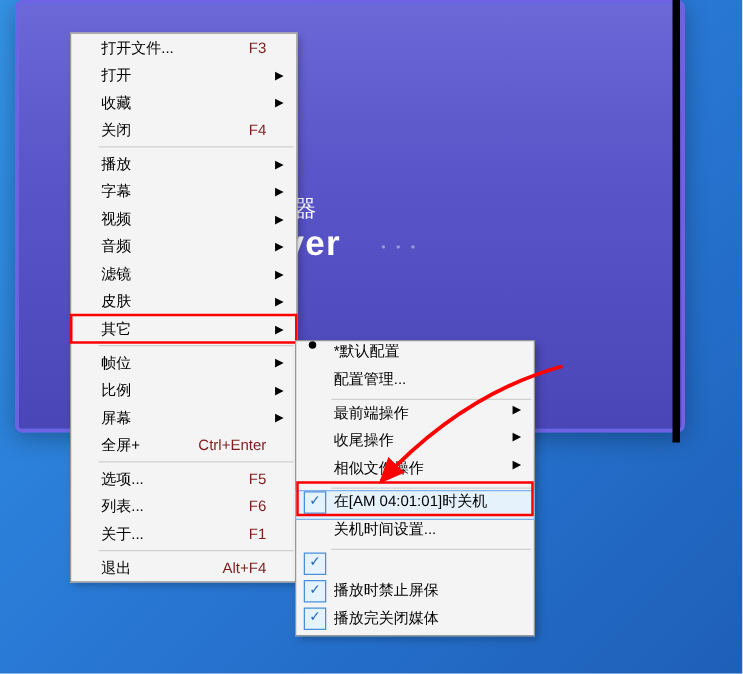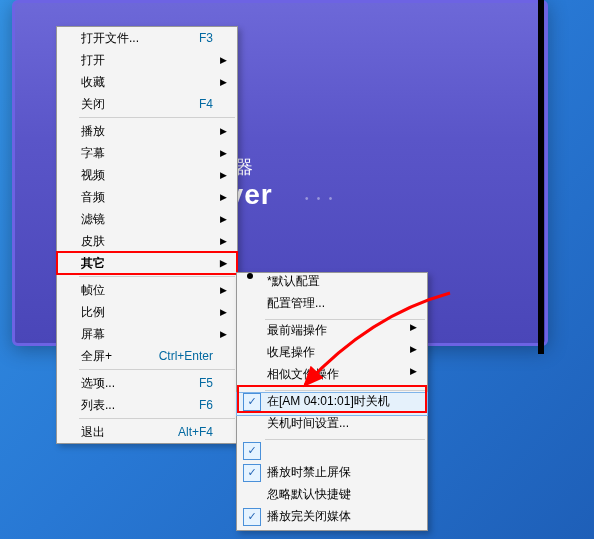--- a/index.html
+++ b/index.html
@@ -5,24 +5,24 @@
 html,body{margin:0;padding:0;width:594px;height:539px;font-family:"Microsoft YaHei","SimSun",sans-serif;font-size:12px;overflow:hidden;}
 .desktop{position:relative;width:594px;height:539px;background:linear-gradient(135deg,#3494e6 0%,#2878d4 50%,#1e5fb8 100%);}
 .player-window{position:absolute;left:12px;top:0;width:530px;height:340px;background:linear-gradient(180deg,#6d68d8 0%,#5a55c8 40%,#4a46b8 100%);border:3px solid #6d63e3;border-radius:6px;box-shadow:0 4px 20px rgba(0,0,0,0.3);}
 .player-text1{position:absolute;left:200px;top:152px;color:#fff;font-size:18px;letter-spacing:2px;}
 .player-text2{position:absolute;left:196px;top:176px;color:#fff;font-size:28px;font-weight:bold;letter-spacing:1px;}
 .player-dots{position:absolute;left:290px;top:190px;color:rgba(255,255,255,0.4);font-size:10px;}
 
 .menu1{position:absolute;left:56px;top:26px;width:180px;background:#f4f4f4;border:1px solid #979797;box-shadow:3px 3px 6px rgba(0,0,0,0.25);}
 .menu1 .mi{display:flex;align-items:center;height:22px;padding-left:24px;position:relative;}
 .menu1 .lbl{flex:0 0 auto;}
-.menu1 .sc{position:absolute;right:24px;color:#0369a1;}
+.menu1 .sc{position:absolute;right:24px;color:#7f1d1d;}
 .menu1 .arr{position:absolute;right:10px;font-size:9px;}
 .menu1 .sep{height:1px;margin:2px 2px 2px 22px;background:#d0d0d0;}
-.menu1 .hl{outline:2px solid #ff0000;outline-offset:-1px;font-weight:bold;}
+.menu1 .hl{outline:2px solid #ff0000;outline-offset:-1px;}
 
 .menu2{position:absolute;left:236px;top:272px;width:190px;background:#f4f4f4;border:1px solid #979797;box-shadow:3px 3px 6px rgba(0,0,0,0.25);}
 .menu2 .mi{display:flex;align-items:flex-start;height:22px;padding-left:30px;position:relative;}
 .menu2 .arr{position:absolute;right:10px;font-size:9px;}
 .menu2 .sep{height:1px;margin:2px 2px 2px 28px;background:#d0d0d0;}
 .menu2 .chk{position:absolute;left:6px;width:16px;height:16px;border:1px solid #4a90d9;background:#e5f3ff;color:#2666b5;font-size:11px;text-align:center;line-height:14px;}
 .menu2 .rad{position:absolute;left:10px;width:6px;height:6px;border-radius:50%;background:#000;}
 .menu2 .hlrow{background:#e5f1fb;border:1px solid #7eb4ea;margin:-1px;}
 
 .hlbox2{position:absolute;left:237px;top:385px;width:186px;height:24px;border:2px solid #ff0000;pointer-events:none;}
@@ -106,20 +106,24 @@
       </div>
       <div class="sep"></div>
       <div class="mi">
         <span class="lbl">选项...</span>
         <span class="sc">F5</span>
       </div>
       <div class="mi">
         <span class="lbl">列表...</span>
         <span class="sc">F6</span>
       </div>
+      <div class="mi">
+        <span class="lbl">关于...</span>
+        <span class="sc">F1</span>
+      </div>
       <div class="sep"></div>
       <div class="mi">
         <span class="lbl">退出</span>
         <span class="sc">Alt+F4</span>
       </div>
     </div>
   <div class="menu2" id="menu2">
       <div class="mi">
         <span class="rad"></span>
         <span>*默认配置</span>
@@ -150,23 +154,20 @@
       </div>
       <div class="sep"></div>
       <div class="mi">
         <span class="chk">✓</span>
       </div>
       <div class="mi">
         <span class="chk">✓</span>
         <span>播放时禁止屏保</span>
       </div>
       <div class="mi">
-        <span>忽略默认快捷键</span>
-      </div>
-      <div class="mi">
         <span class="chk">✓</span>
         <span>播放完关闭媒体</span>
       </div>
     </div>
 
   <svg class="arrow-svg" width="170" height="120">
     <defs>
         <marker id="ah" markerWidth="10" markerHeight="10" refX="6" refY="3" orient="auto">
       <path d="M0,0 L7,3 L0,6 Z" fill="#ff0000"></path>
         </marker>

